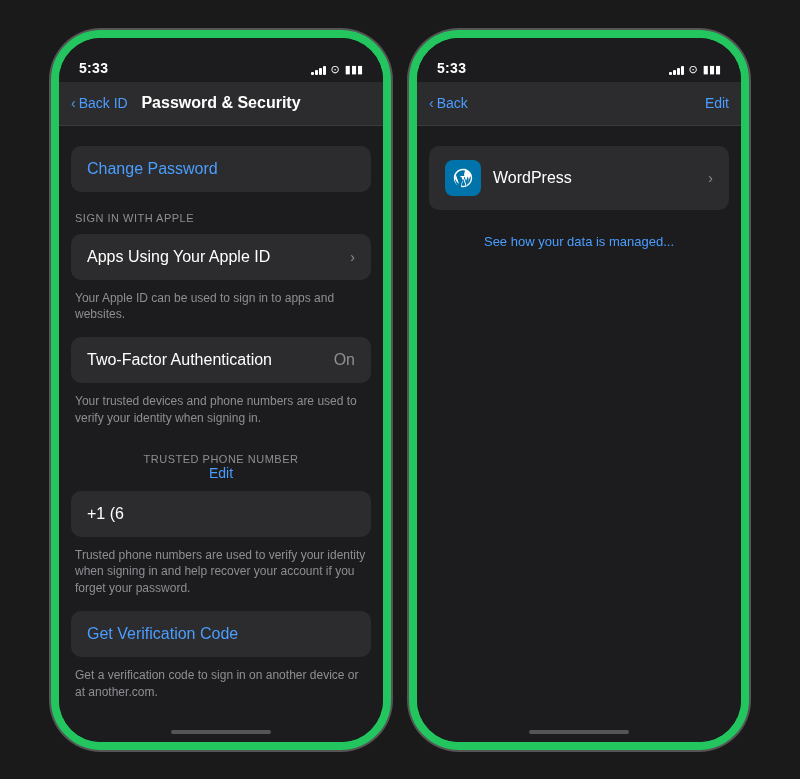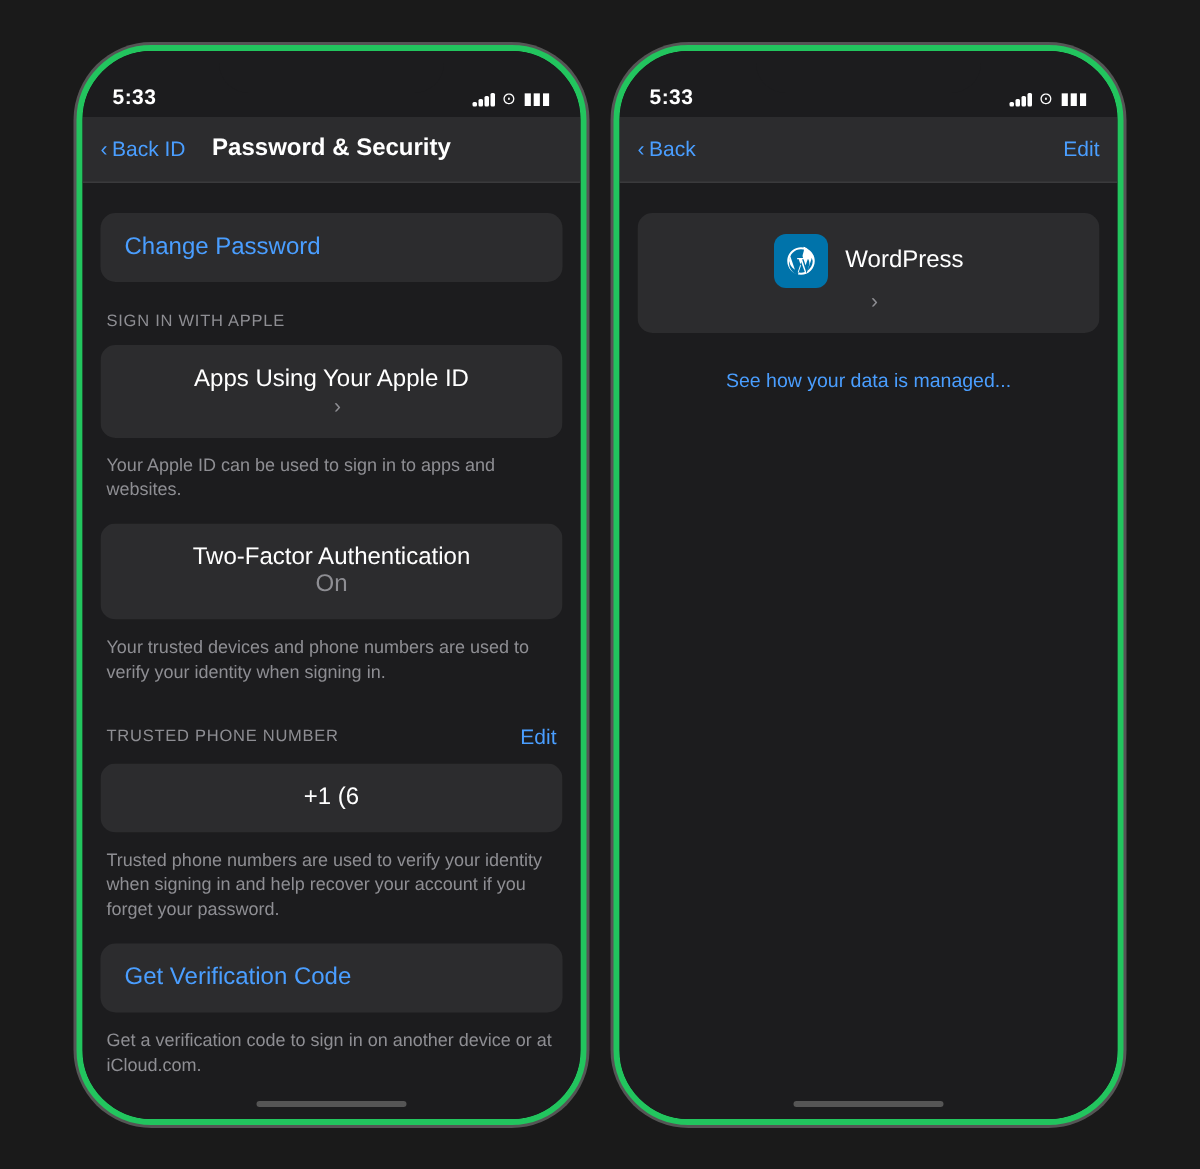--- a/index.html
+++ b/index.html
@@ -12,21 +12,21 @@
       align-items: center;
       gap: 18px;
       font-family: -apple-system, 'SF Pro Display', 'Helvetica Neue', Arial, sans-serif;
     }
 
     .phone-outer {
       width: 340px;
       height: 720px;
       background: #1c1c1e;
       border-radius: 50px;
-      border: 4px solid #22c55e;
+      border: 8px solid #22c55e;
       position: relative;
       overflow: hidden;
       box-shadow: 0 0 0 2px #555, inset 0 0 10px rgba(0,0,0,0.5);
     }
 
     
     .notch {
       position: absolute;
       top: 0;
       left: 50%;
@@ -121,21 +121,20 @@
       overflow: hidden;
     }
 
     .list-item {
       padding: 14px 16px;
       border-bottom: 1px solid #3a3a3c;
       display: flex;
       align-items: center;
       justify-content: space-between;
       background: #2c2c2e;
-      flex-direction: column;
     }
     .list-item:last-child {
       border-bottom: none;
     }
 
     .list-item-text {
       font-size: 16px;
       color: #fff;
     }
     .list-item-value {
@@ -168,20 +167,21 @@
       color: #8e8e93;
       line-height: 1.4;
     }
 
     
     .trusted-header {
       padding: 16px 16px 6px;
       display: flex;
       justify-content: space-between;
       align-items: center;
+      flex-direction: column;
     }
     .trusted-header-label {
       font-size: 11px;
       font-weight: 500;
       color: #8e8e93;
       text-transform: uppercase;
       letter-spacing: 0.5px;
     }
     .trusted-header-edit {
       font-size: 14px;
@@ -309,21 +309,21 @@
     <div class="list-group">
       <div class="list-item">
         <span class="list-item-text">+1 (6</span>
       </div>
     </div>
     <div class="description-text">Trusted phone numbers are used to verify your identity when signing in and help recover your account if you forget your password.</div>
 
     <div class="blue-action-row">
       <span class="blue-action-text">Get Verification Code</span>
     </div>
-    <div class="description-text">Get a verification code to sign in on another device or at iCloud.com.</div>
+    <div class="description-text">Get a verification code to sign in on another device or at another.com.</div>
 
   </div>
 
   <div class="home-indicator"></div>
 </div>
 
 <div class="phone-outer">
   <div class="notch"></div>
 
   <div class="status-bar">

